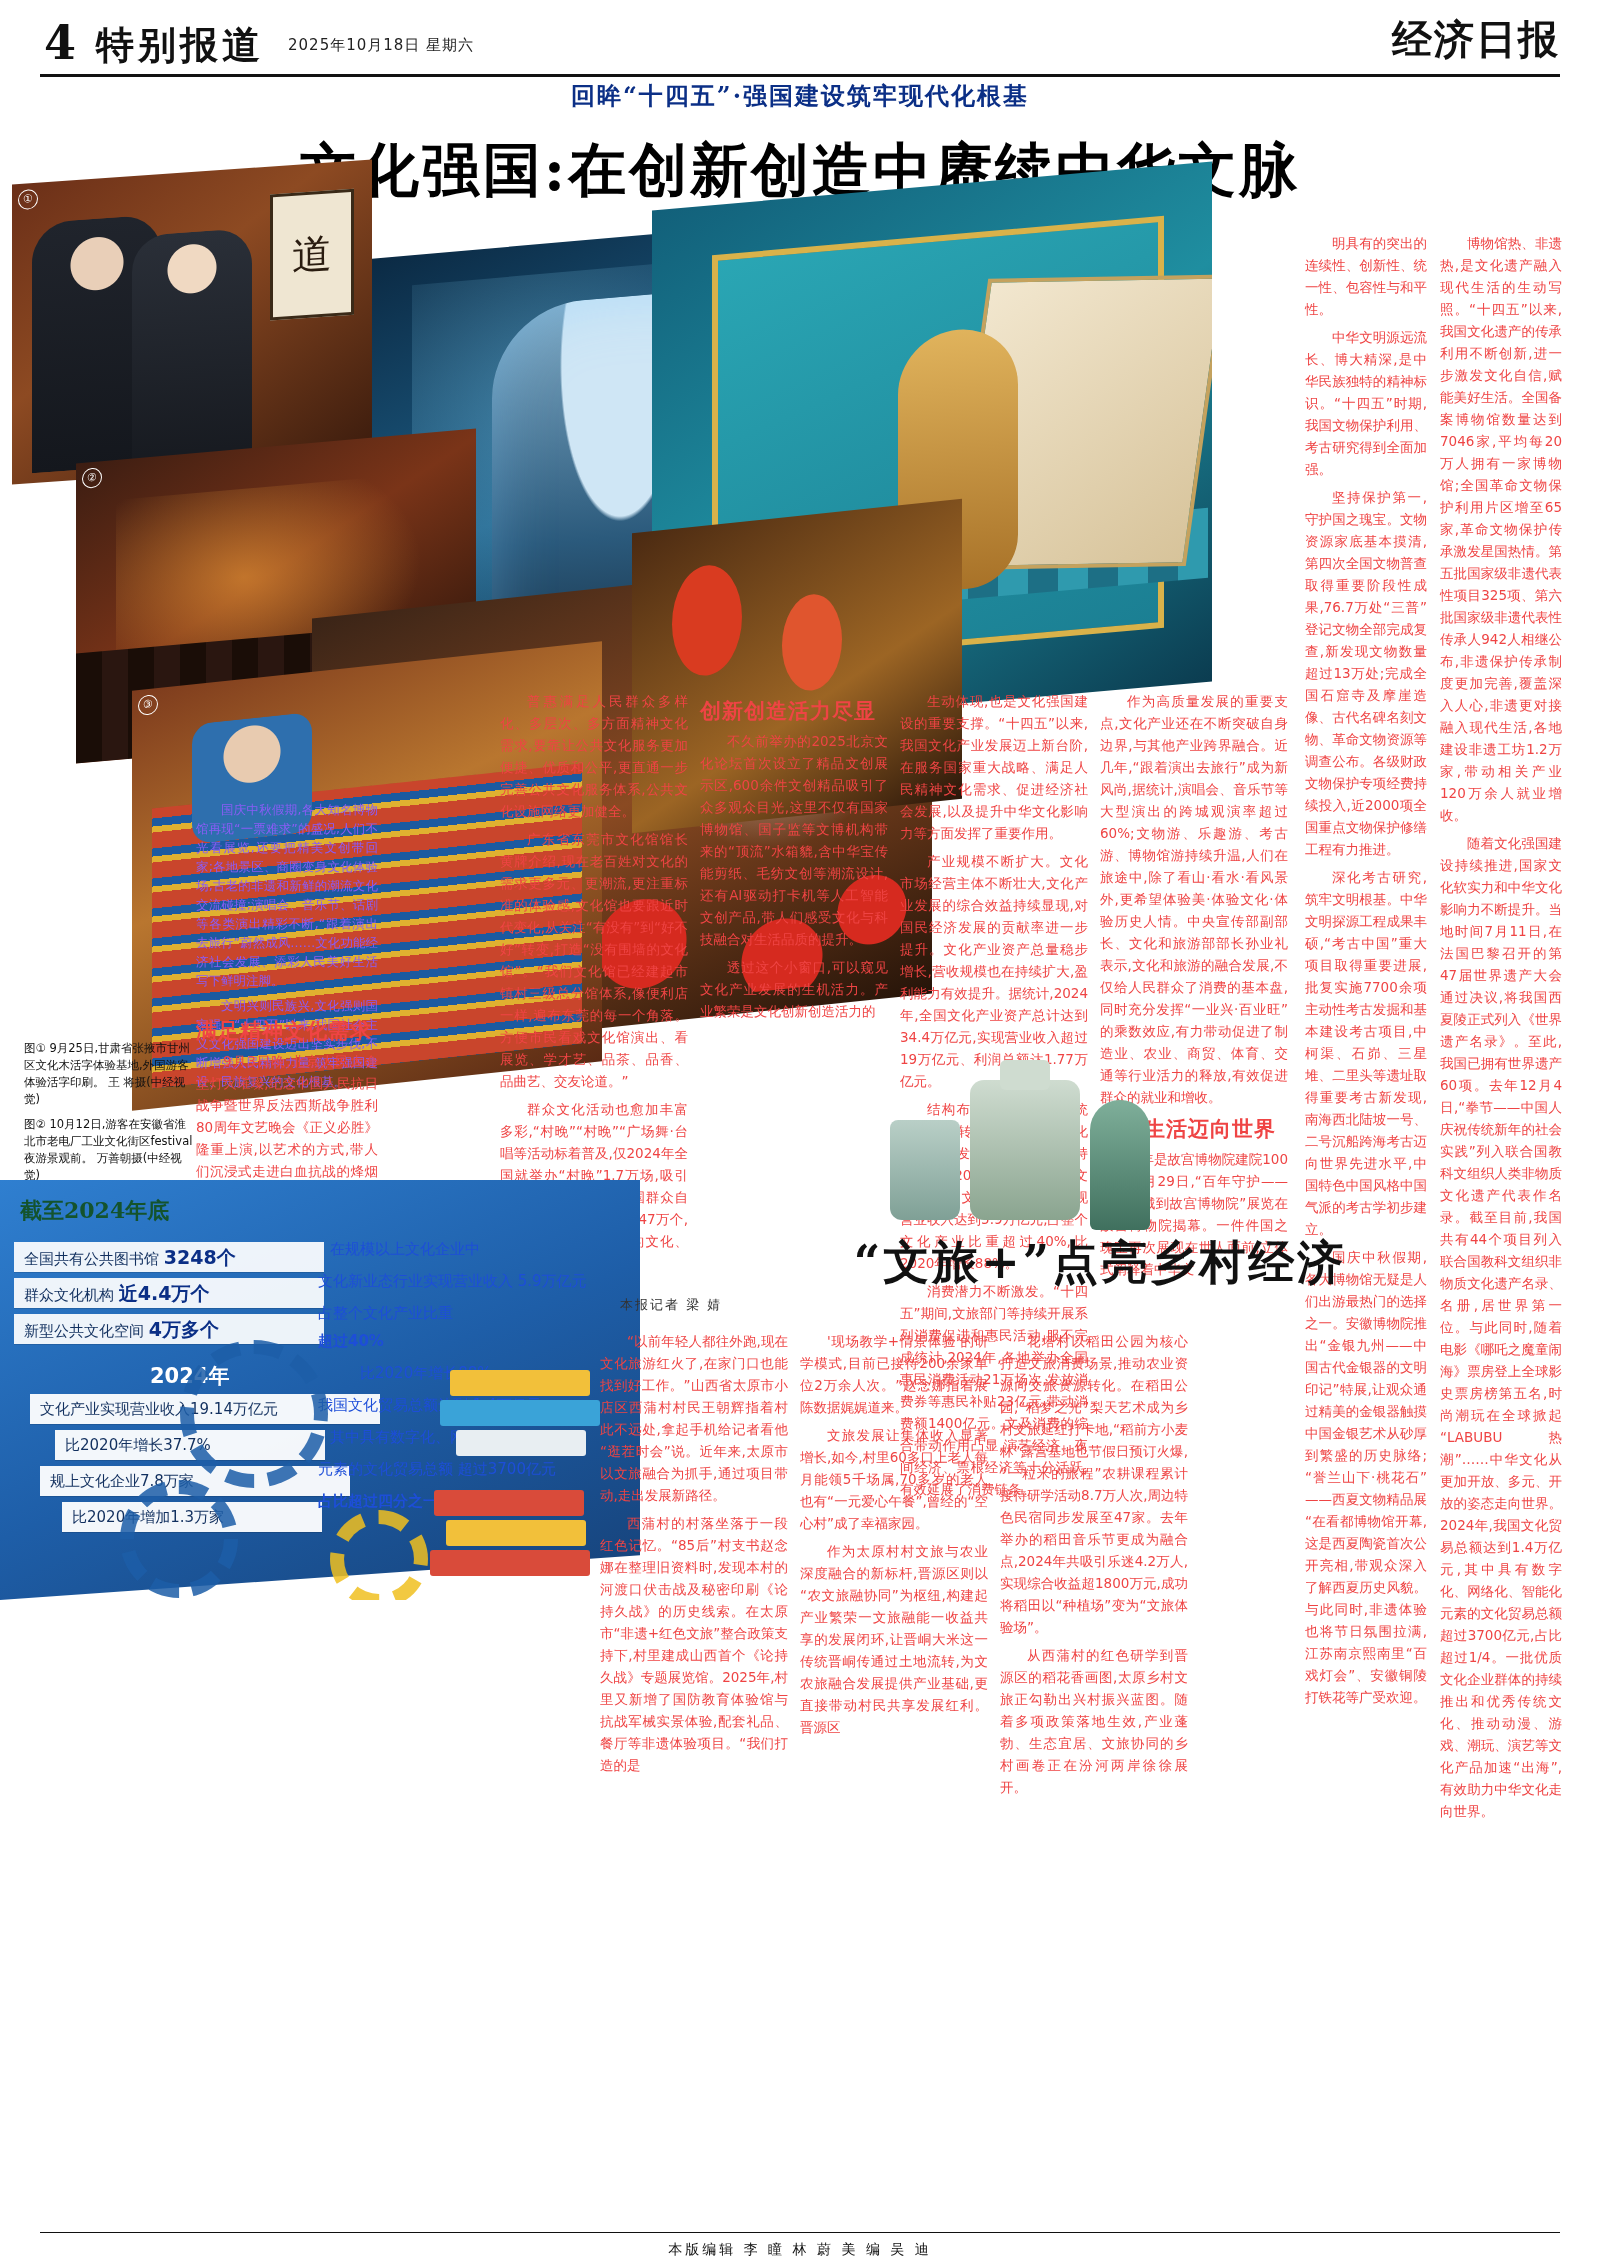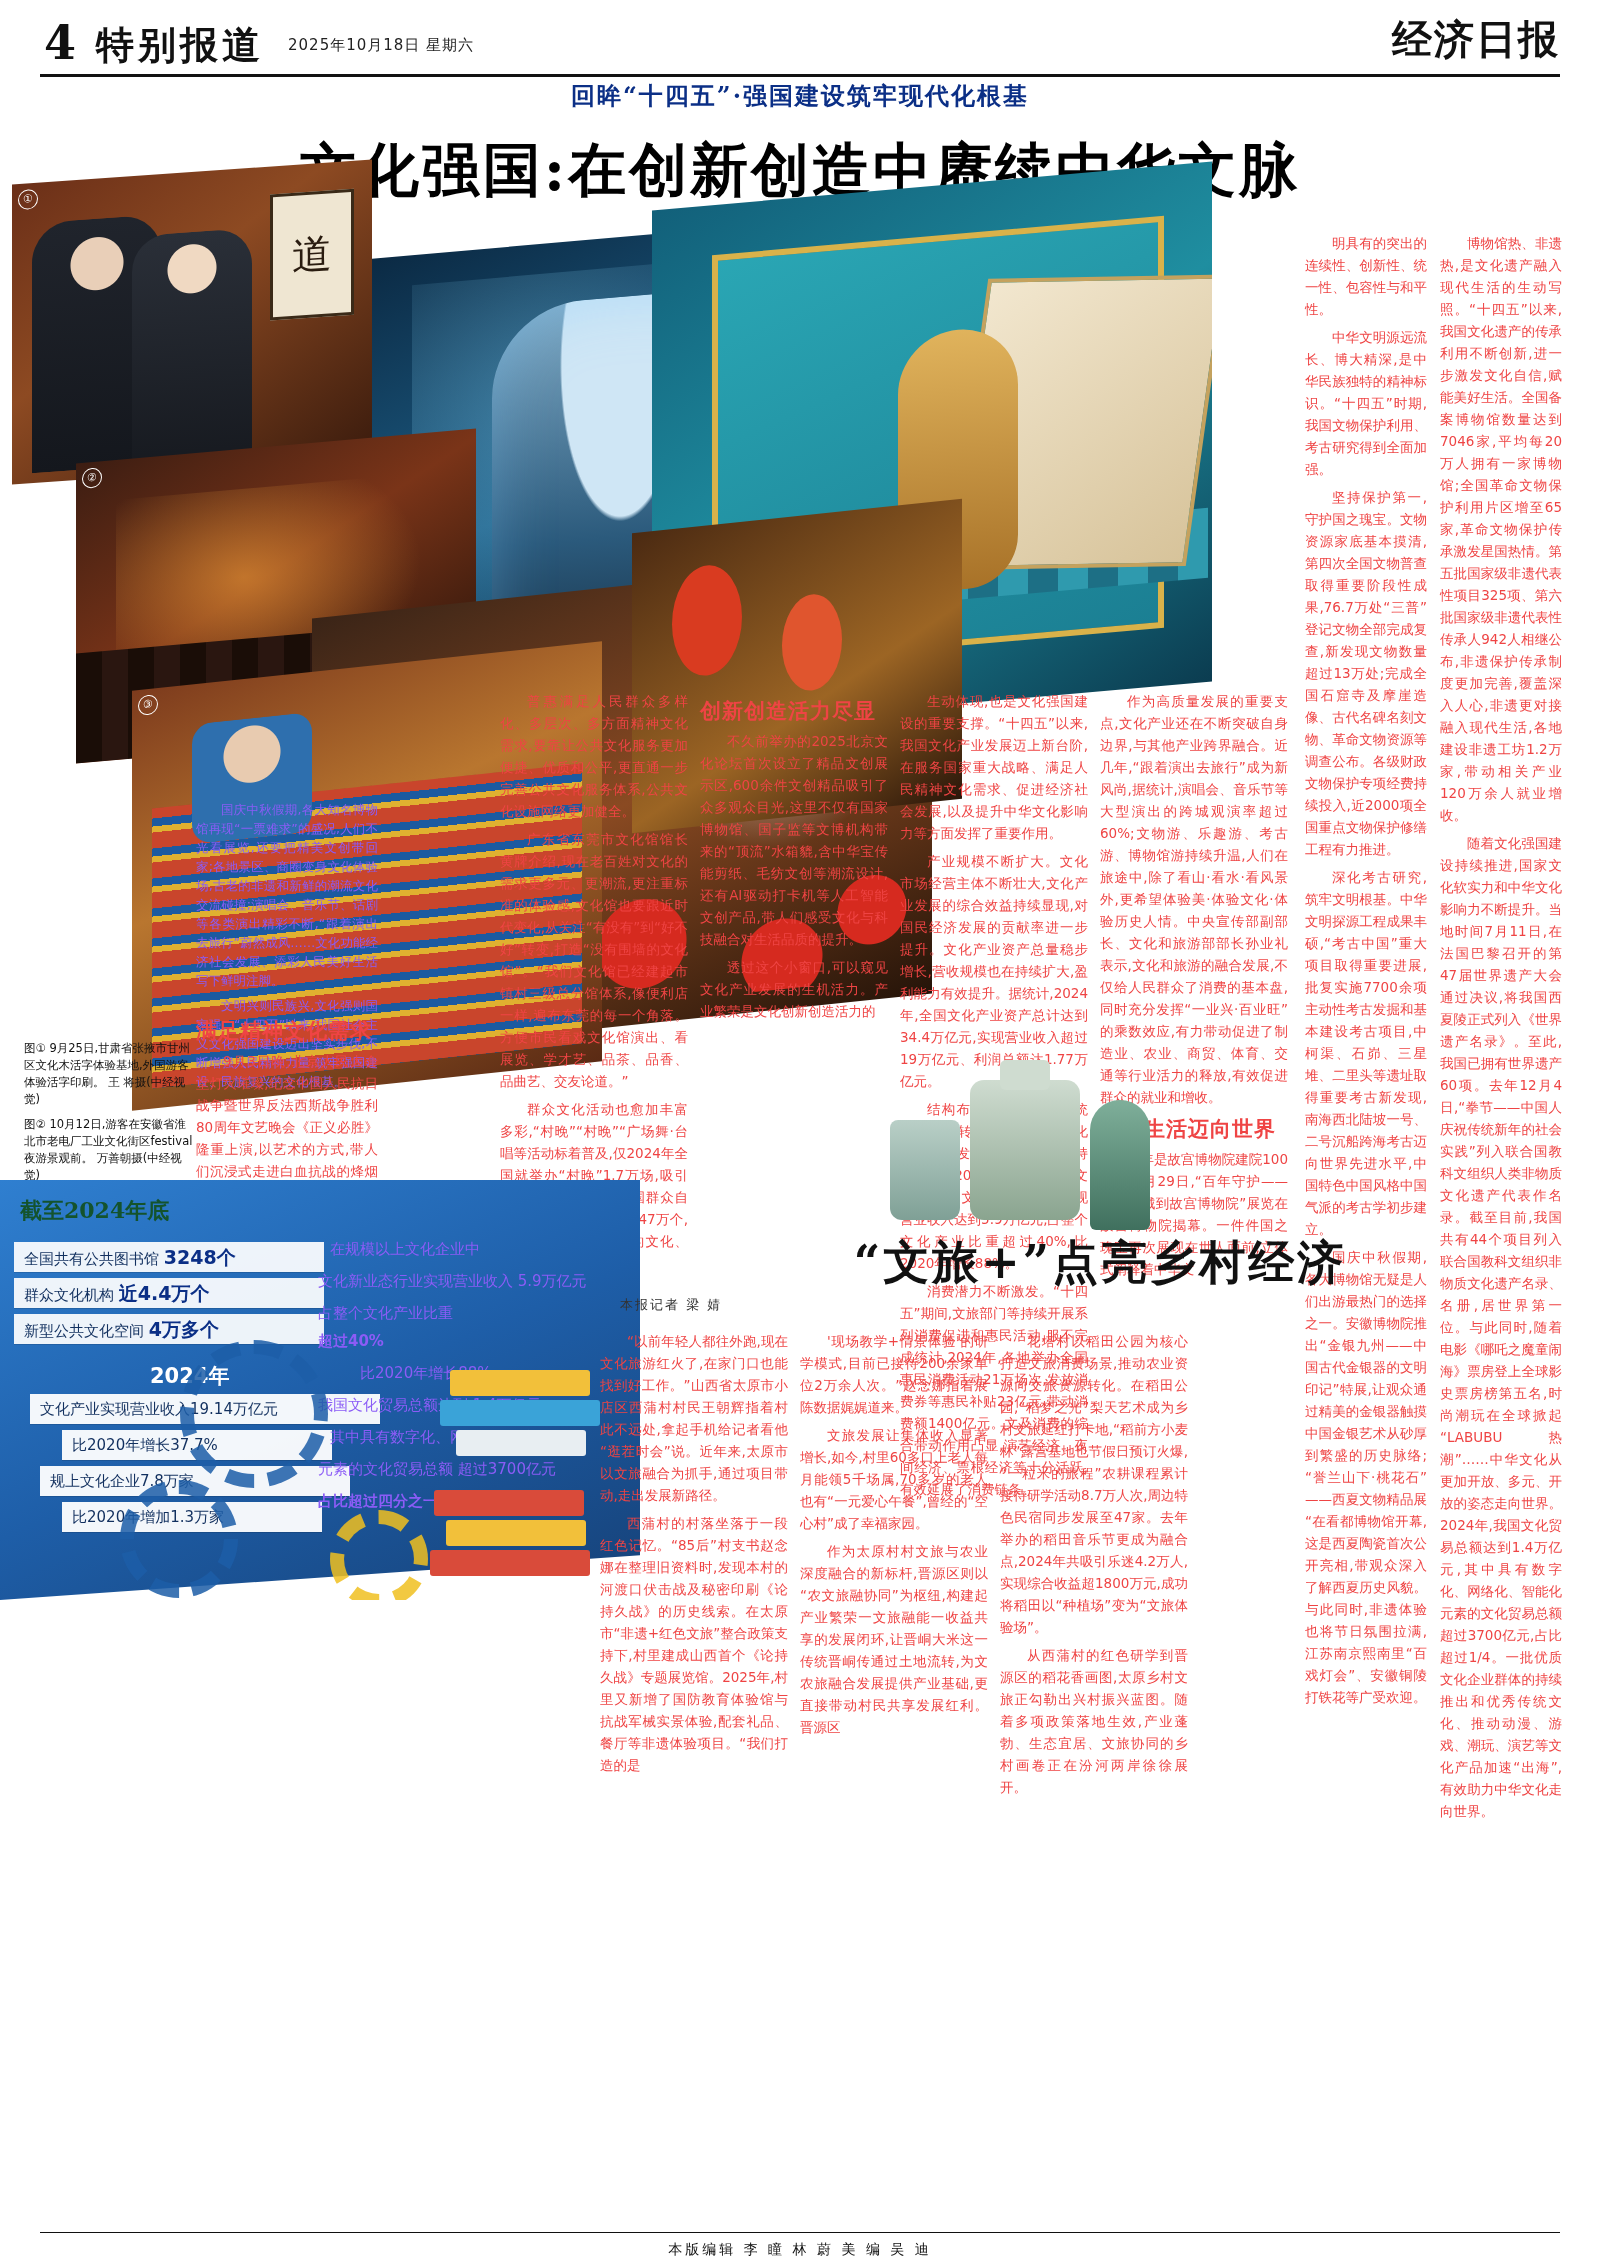--- a/index.html
+++ b/index.html
@@ -93,21 +93,21 @@
   .photo-captions{position:absolute;left:24px;top:1040px;width:170px;font-size:11.5px;line-height:17px;color:#111;}
   .photo-captions p{margin:0 0 8px 0;}
 
   
   .info{position:absolute;left:0;top:1180px;width:640px;height:420px;overflow:hidden;}
   .info-bg{position:absolute;left:0;top:0;width:640px;height:420px;background:linear-gradient(160deg,#2f7fd0 0%,#1e5ea8 55%,#17457e 100%);transform:skewY(-4deg);transform-origin:left top;}
   .info-title{position:absolute;left:20px;top:16px;font-size:22px;font-weight:800;color:#14532d;font-family:"DejaVu Serif","Liberation Serif",serif;}
   .ibar{position:absolute;height:30px;background:rgba(255,255,255,.92);color:#12305f;font-size:15px;line-height:30px;padding:0 10px;white-space:nowrap;box-shadow:0 1px 0 rgba(0,0,0,.12);}
   .ibar b{font-size:19px;color:#0b2f86;}
   .iyear{position:absolute;color:#fff;font-weight:800;font-size:21px;}
-  .iwhite{position:absolute;color:#8b5cf6;font-size:15px;white-space:nowrap;}
+  .iwhite{position:absolute;color:#1d4ed8;font-size:15px;white-space:nowrap;}
   .gear{position:absolute;border-radius:50%;border:14px dashed #1d5ea8;opacity:.85;}
 
   .books{position:absolute;left:430px;top:1400px;width:190px;height:210px;}
   .book{position:absolute;height:26px;border-radius:3px;}
 
   
   .art2-title{position:absolute;left:620px;top:1232px;width:960px;text-align:center;font-size:46px;font-weight:800;letter-spacing:3px;font-family:"DejaVu Serif","Liberation Serif",serif;}
   .art2-by{position:absolute;left:620px;top:1296px;width:960px;font-size:13px;color:#333;letter-spacing:2px;}
 
   
@@ -259,21 +259,21 @@
       <span>群众文化机构</span>
       <b>近4.4万个</b>
     </div>
     <div class="ibar" style="left:14px;top:134px;width:290px;">
       <span>新型公共文化空间</span>
       <b>4万多个</b>
     </div>
 
     <div class="iyear" style="left:150px;top:182px;">2024年</div>
     <div class="ibar" style="left:30px;top:214px;width:330px;background:rgba(255,255,255,.95);">文化产业实现营业收入19.14万亿元</div>
-    <div class="ibar" style="left:62px;top:250px;width:250px;background:rgba(255,255,255,.95);">比2020年增长37.7%</div>
+    <div class="ibar" style="left:55px;top:250px;width:250px;background:rgba(255,255,255,.95);">比2020年增长37.7%</div>
     <div class="ibar" style="left:40px;top:286px;width:290px;background:rgba(255,255,255,.95);">规上文化企业7.8万家</div>
     <div class="ibar" style="left:62px;top:322px;width:240px;background:rgba(255,255,255,.95);">比2020年增加1.3万家</div>
 
     <div class="iwhite" style="left:330px;top:60px;">在规模以上文化企业中</div>
     <div class="iwhite" style="left:318px;top:92px;">文化新业态行业实现营业收入 5.9万亿元</div>
     <div class="iwhite" style="left:318px;top:124px;">占整个文化产业比重</div>
     <div class="iwhite" style="left:318px;top:152px;font-weight:700;">超过40%</div>
     <div class="iwhite" style="left:360px;top:184px;">比2020年增长88%</div>
     <div class="iwhite" style="left:318px;top:216px;">我国文化贸易总额达到 1.4万亿元</div>
     <div class="iwhite" style="left:330px;top:248px;">其中具有数字化、网络化、智能化</div>

